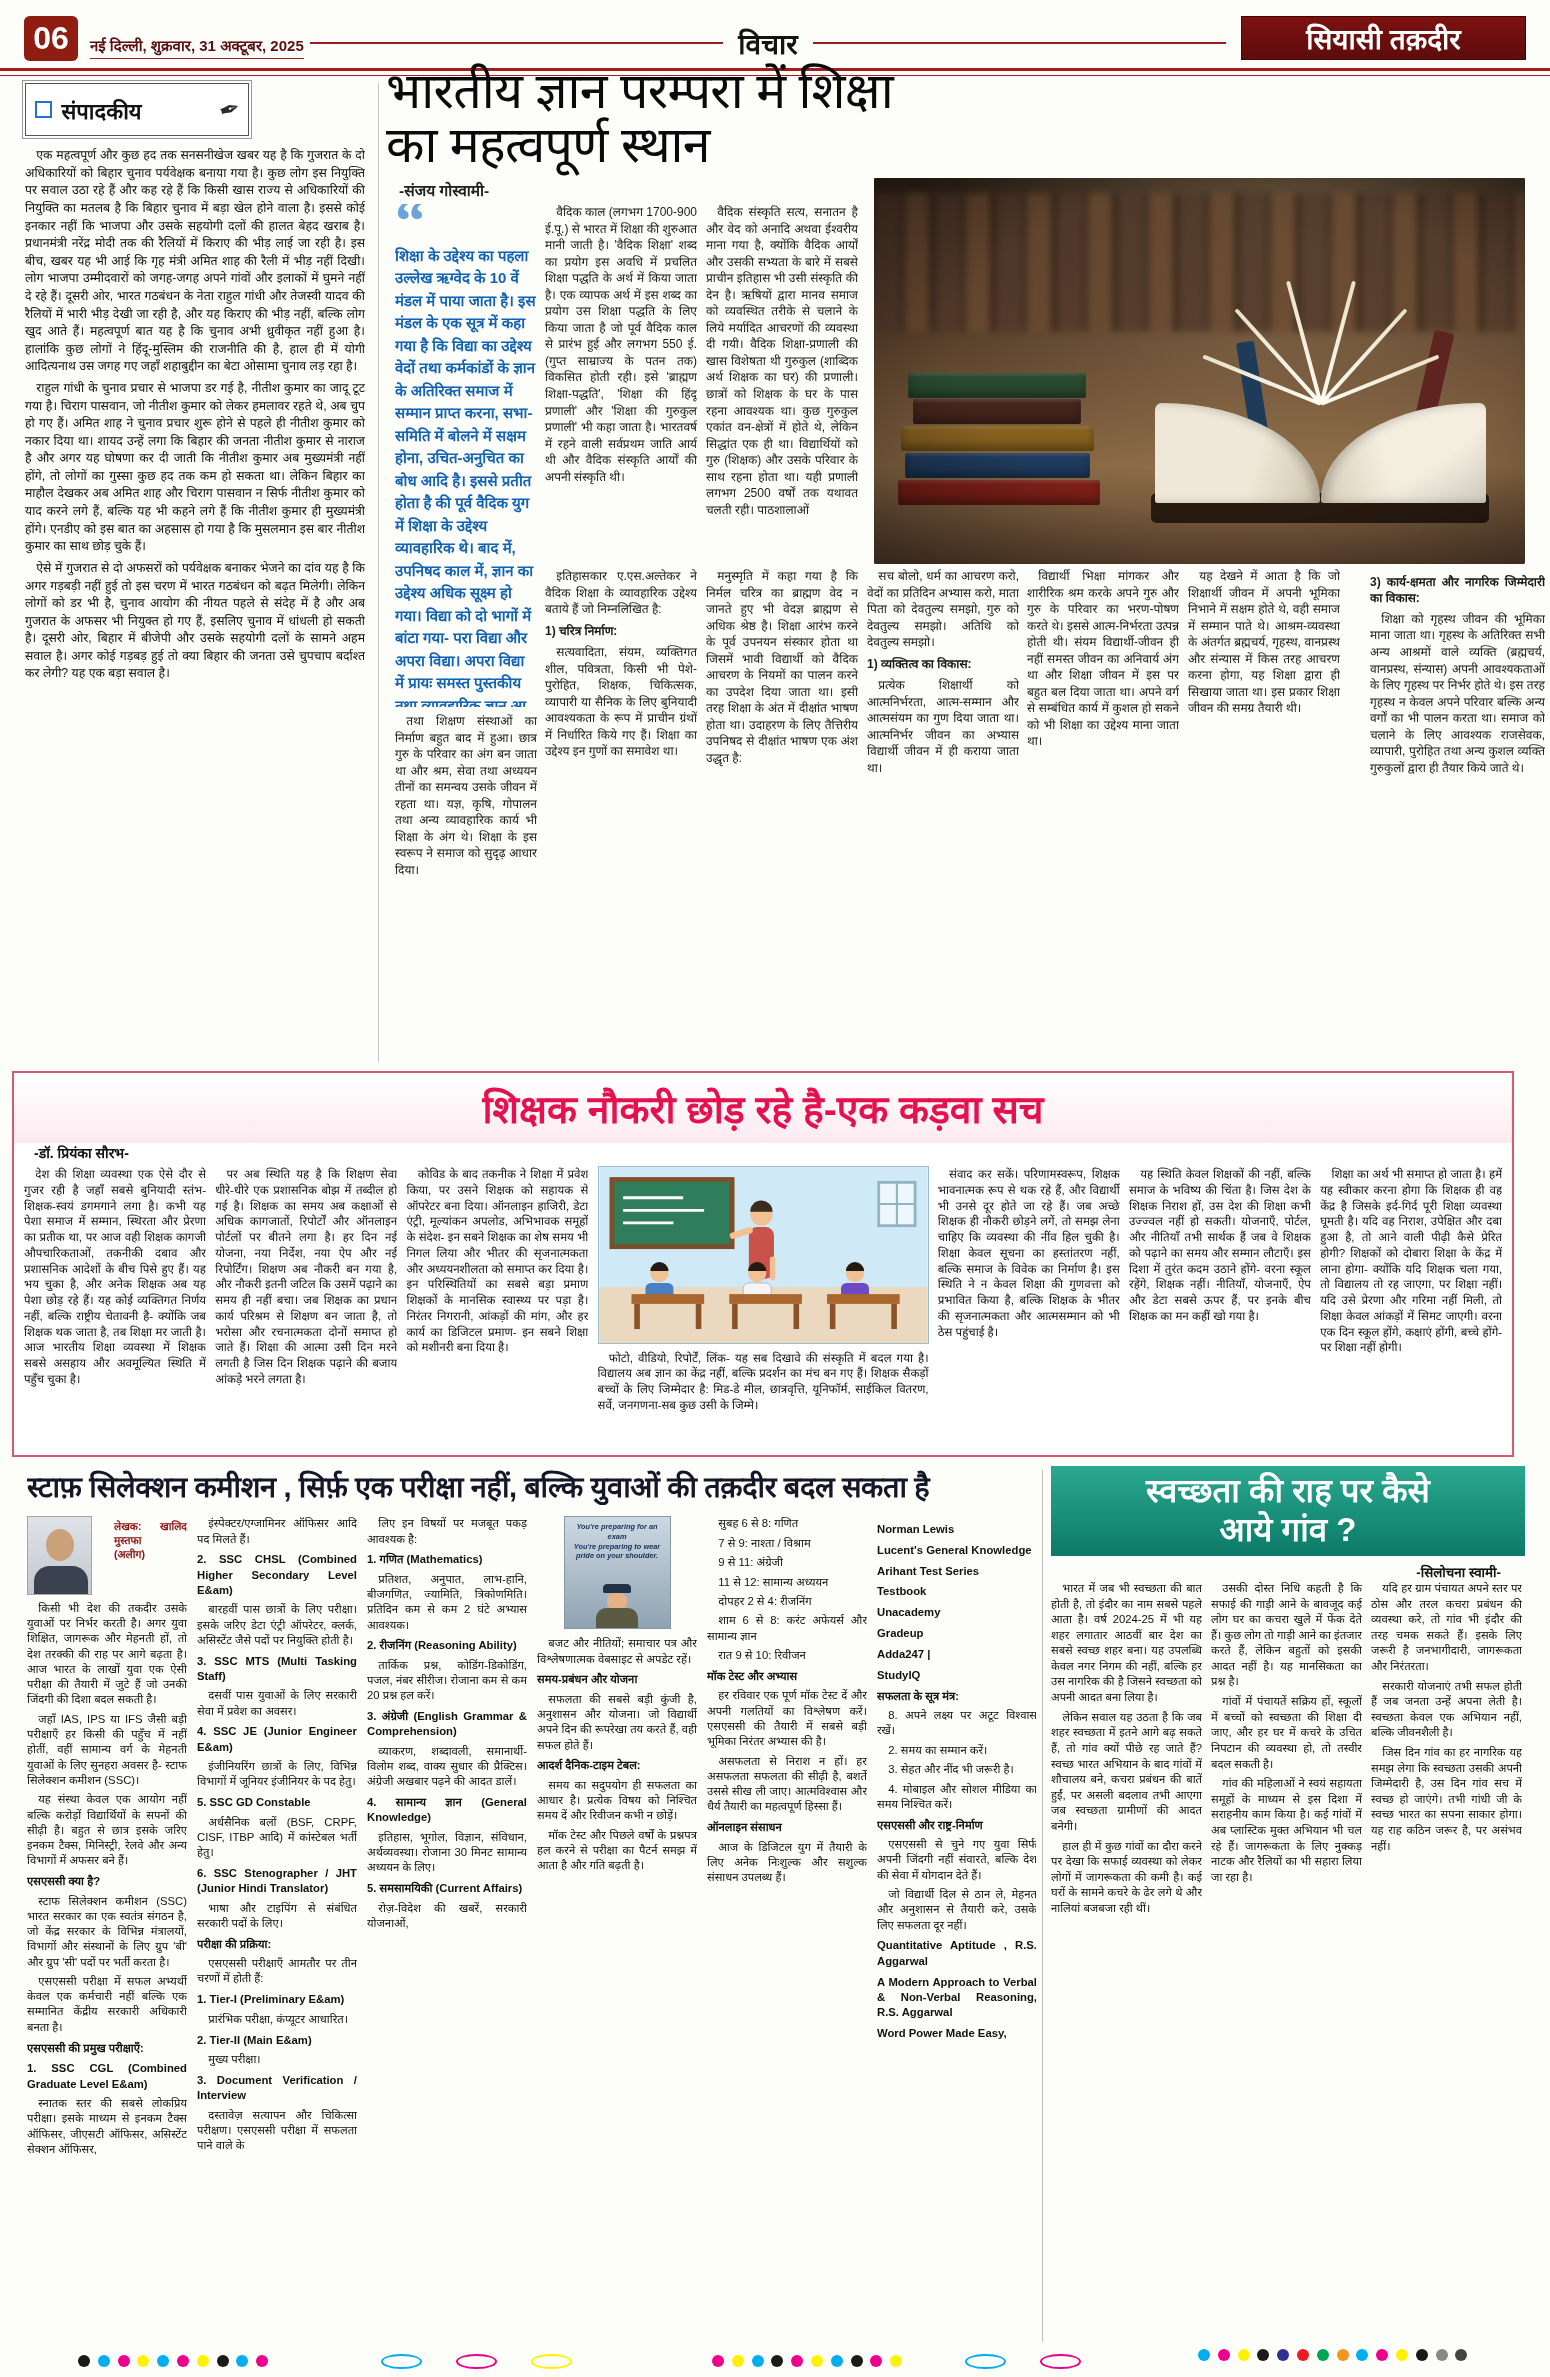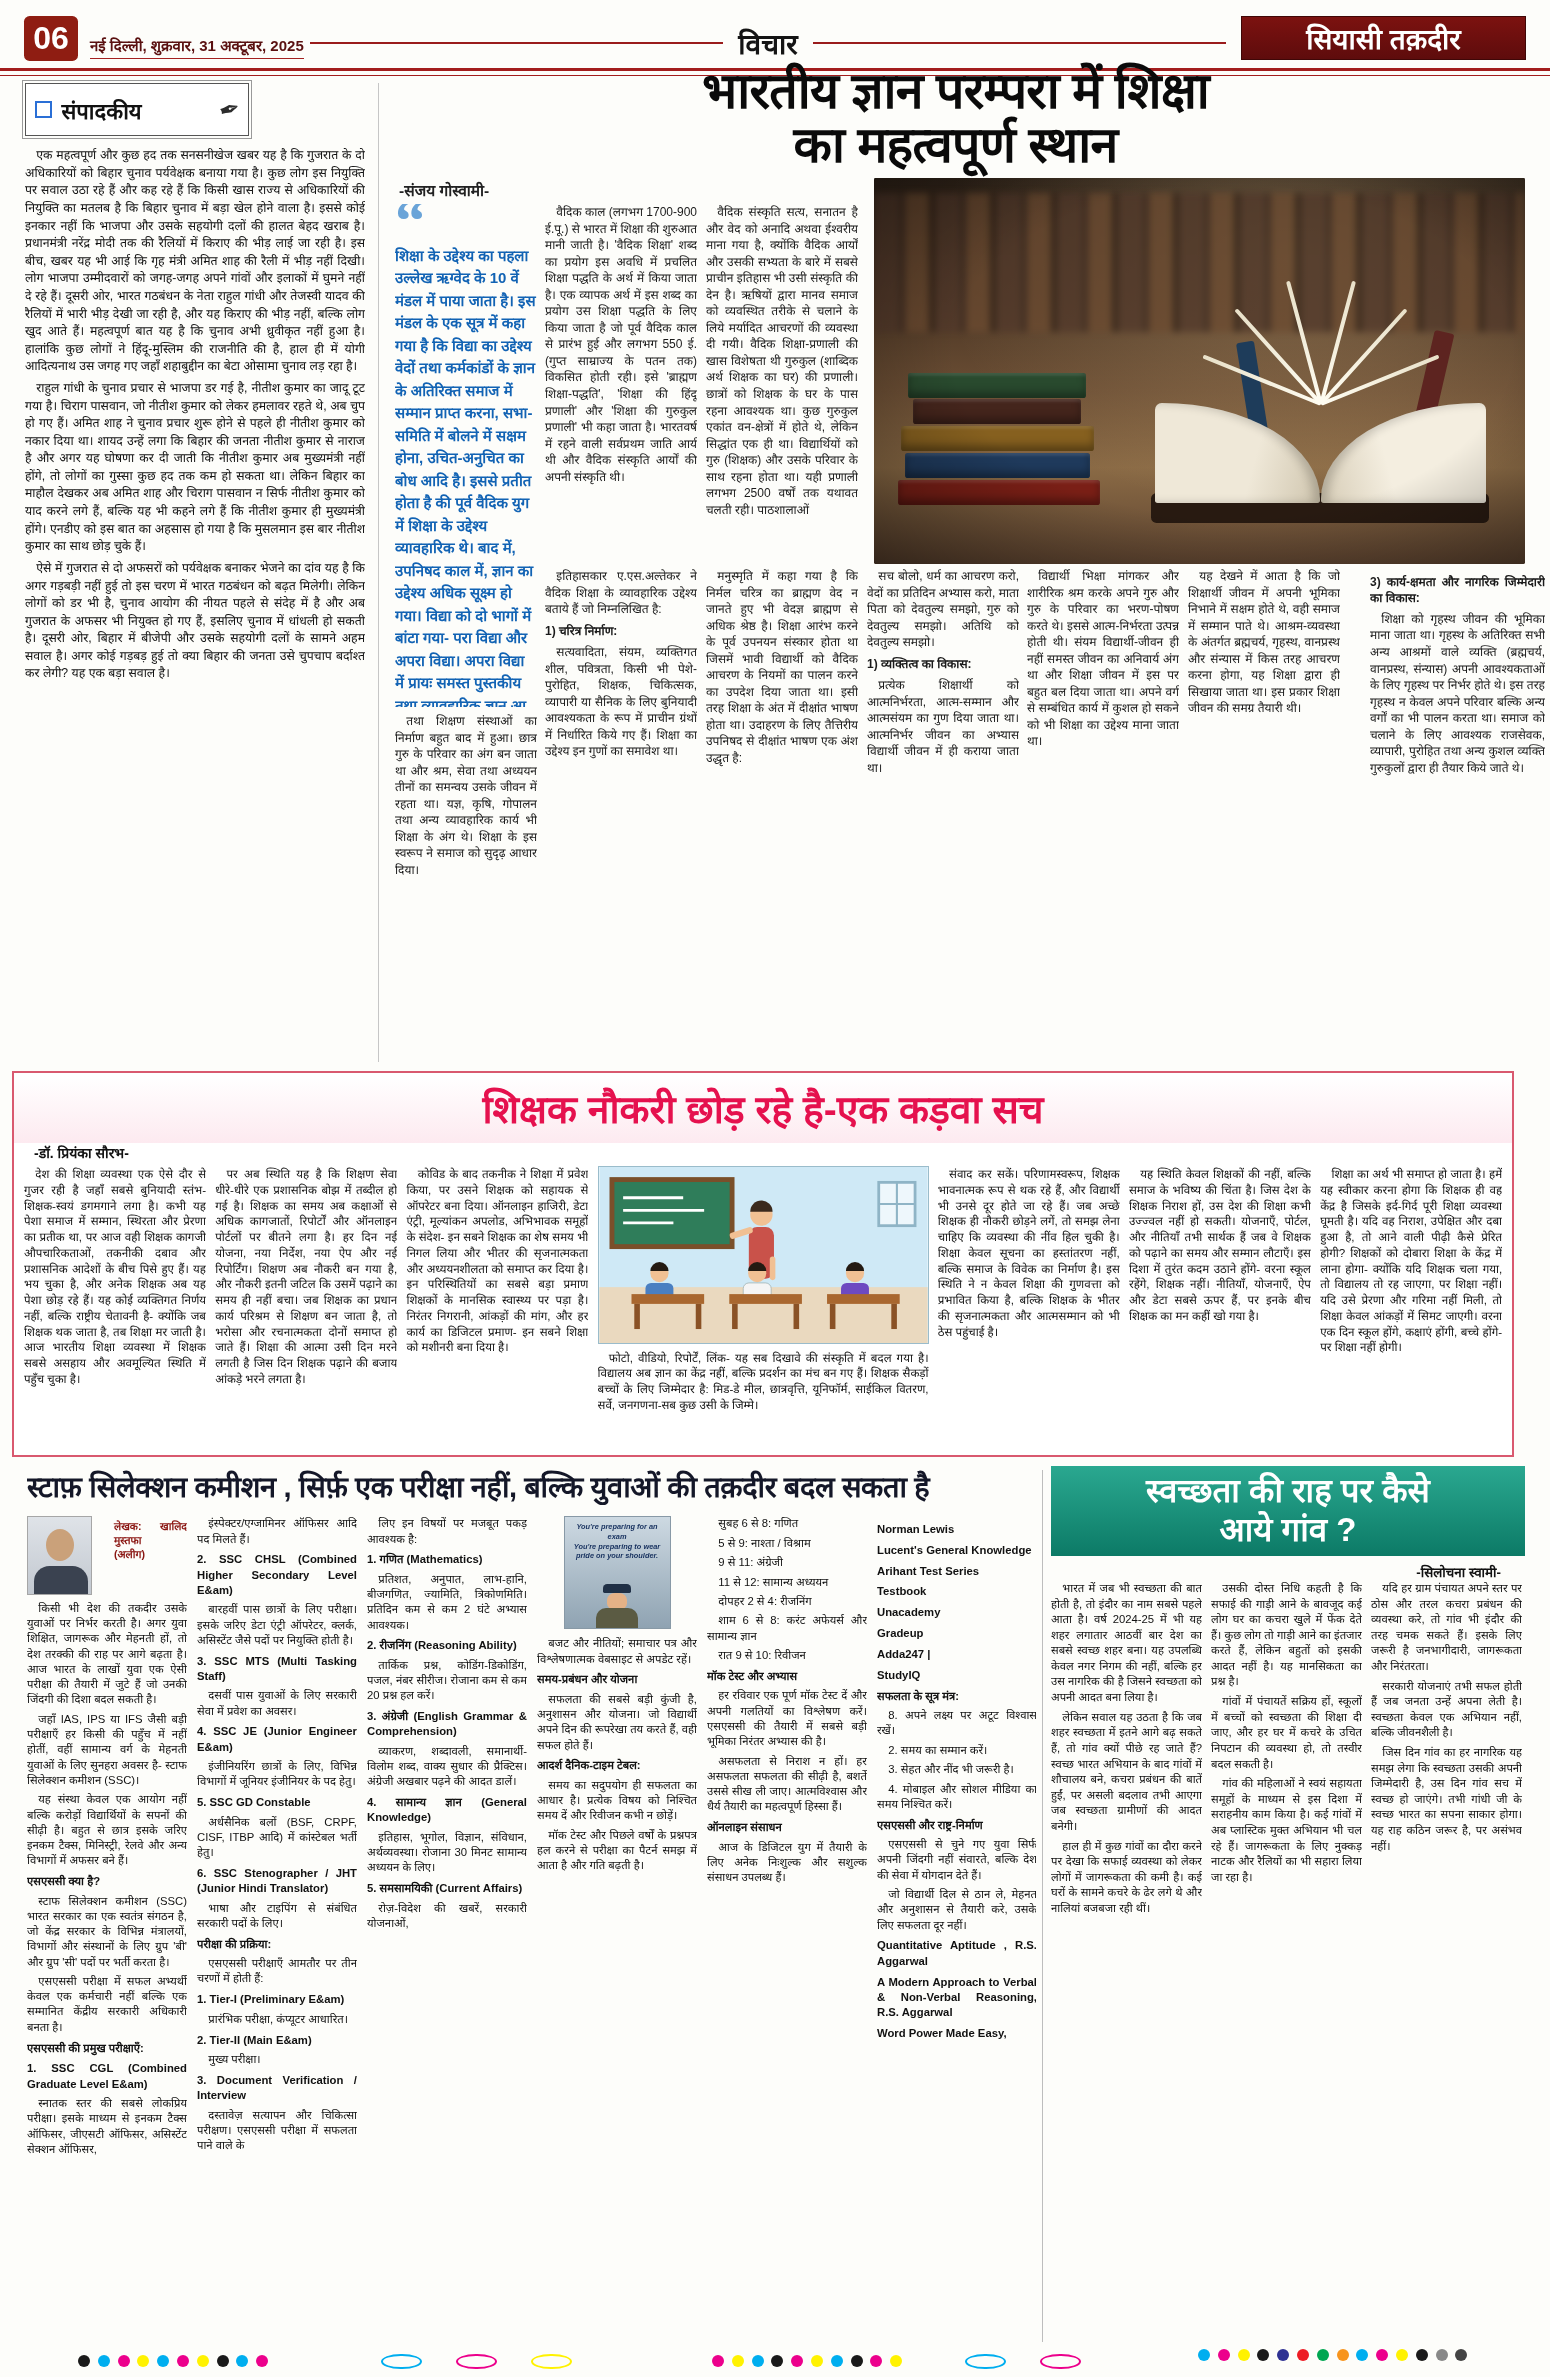--- a/index.html
+++ b/index.html
@@ -23,21 +23,21 @@
   .ed-label-box{width:224px;height:53px;border:1.4px solid #555;outline:1.4px solid #999;outline-offset:2.1px;
     display:flex;align-items:center;gap:10px;padding:0 8.5px;background:#fff}
   .ed-blue-square{width:17px;height:17px;border:2.1px solid #2a6fd6;background:#fff}
   .ed-label{font-size:22px;font-weight:bold}
   .ed-pen{margin-left:auto;font-size:25px;transform:rotate(-18deg);color:#2c2c2c}
   .ed-headline{margin-top:14px;font-size:26px;font-weight:bold;color:#18307c;text-align:center;line-height:1.28}
   .ed-body{margin-top:11.3px;height:835px;overflow:hidden;font-size:12.3px;line-height:1.43;text-align:justify}
   .vrule-ed{position:absolute;left:378px;top:83px;width:0.7px;height:979px;background:#c6c6c6}
 
   
-  .lead-headline{position:absolute;left:386px;top:65px;width:1139px;text-align:center;font-weight:bold;
+  .lead-headline{position:absolute;left:386px;top:65px;width:1139px;text-align:left;font-weight:normal;
     color:#0a0a0a;font-size:50px;line-height:1.07;letter-spacing:-0.7px}
   .lead-byline{position:absolute;left:399px;top:179px;font-size:15.5px;font-weight:bold;color:#222}
   .pull-quote{position:absolute;left:395px;top:204px;width:142px;height:503px;color:#1263b4;
     font-size:15px;line-height:1.5;font-weight:bold;overflow:hidden}
   .pq-icon{display:block;font-family:"Liberation Serif",serif;font-size:61px;line-height:.55;color:#6aa4d8;margin-bottom:7px}
   .mc{position:absolute;overflow:hidden;font-size:12px;line-height:1.38;text-align:justify;color:#1a1a1a}
   .mc-t1{left:545px;top:204px;width:152px;height:356px}
   .mc-t2{left:706px;top:204px;width:152px;height:356px}
   .mc-b0{left:395px;top:713px;width:142px;height:347px}
   .mc-b1{left:545px;top:568px;width:152px;height:492px}
@@ -372,21 +372,21 @@
             <div class="seg p">बजट और नीतियों; समाचार पत्र और विश्लेषणात्मक वेबसाइट से अपडेट रहें।</div>
             <div class="seg b">समय-प्रबंधन और योजना</div>
             <div class="seg p">सफलता की सबसे बड़ी कुंजी है, अनुशासन और योजना। जो विद्यार्थी अपने दिन की रूपरेखा तय करते हैं, वही सफल होते हैं।</div>
             <div class="seg b">आदर्श दैनिक-टाइम टेबल:</div>
             <div class="seg p">समय का सदुपयोग ही सफलता का आधार है। प्रत्येक विषय को निश्चित समय दें और रिवीजन कभी न छोड़ें।</div>
             <div class="seg p">मॉक टेस्ट और पिछले वर्षों के प्रश्नपत्र हल करने से परीक्षा का पैटर्न समझ में आता है और गति बढ़ती है।</div>
           </div>
       </div>
       <div class="s-col">
           <div class="seg p">सुबह 6 से 8: गणित</div>
-          <div class="seg p">5 से 9: नाश्ता / विश्राम</div>
+          <div class="seg p">7 से 9: नाश्ता / विश्राम</div>
           <div class="seg p">9 से 11: अंग्रेजी</div>
           <div class="seg p">11 से 12: सामान्य अध्ययन</div>
           <div class="seg p">दोपहर 2 से 4: रीजनिंग</div>
           <div class="seg p">शाम 6 से 8: करंट अफेयर्स और सामान्य ज्ञान</div>
           <div class="seg p">रात 9 से 10: रिवीजन</div>
           <div class="seg b">मॉक टेस्ट और अभ्यास</div>
           <div class="seg p">हर रविवार एक पूर्ण मॉक टेस्ट दें और अपनी गलतियों का विश्लेषण करें। एसएससी की तैयारी में सबसे बड़ी भूमिका निरंतर अभ्यास की है।</div>
           <div class="seg p">असफलता से निराश न हों। हर असफलता सफलता की सीढ़ी है, बशर्ते उससे सीख ली जाए। आत्मविश्वास और धैर्य तैयारी का महत्वपूर्ण हिस्सा हैं।</div>
           <div class="seg b">ऑनलाइन संसाधन</div>
           <div class="seg p">आज के डिजिटल युग में तैयारी के लिए अनेक निःशुल्क और सशुल्क संसाधन उपलब्ध हैं।</div>

